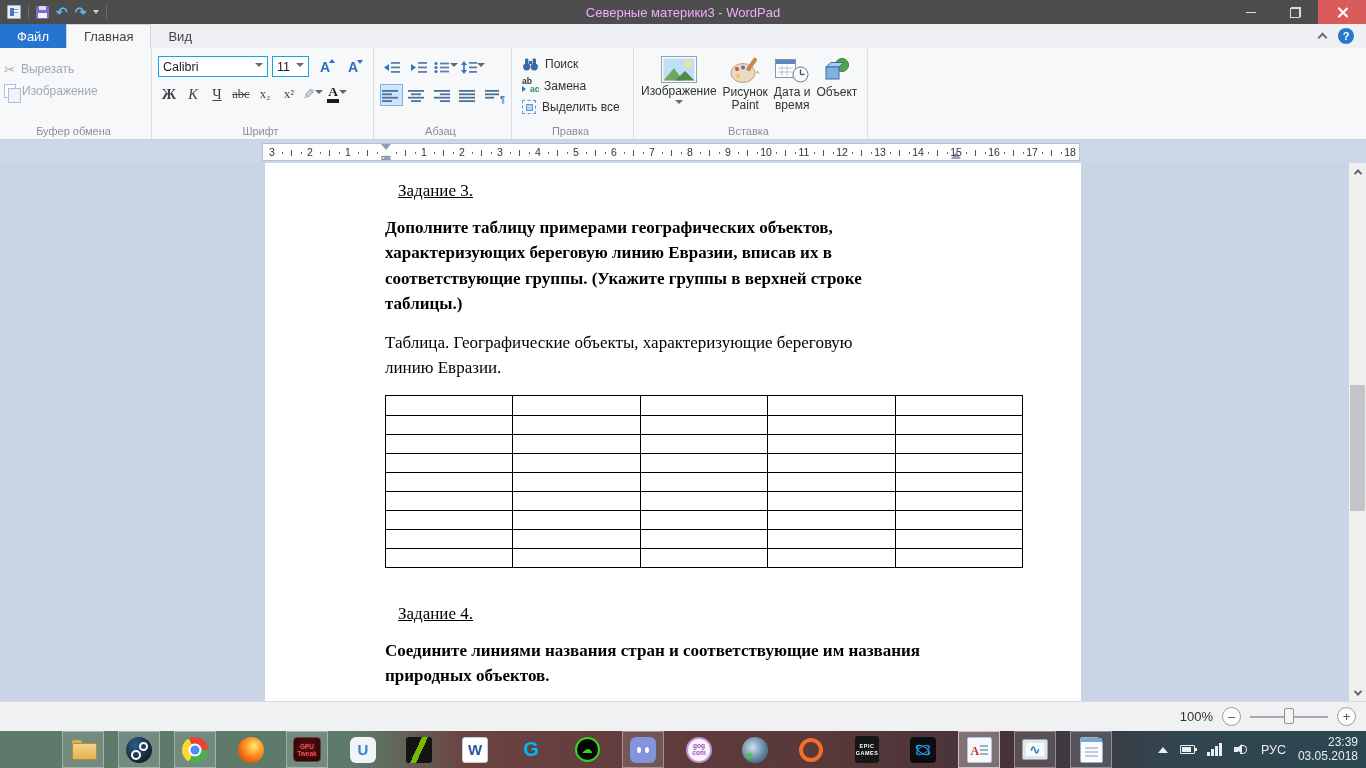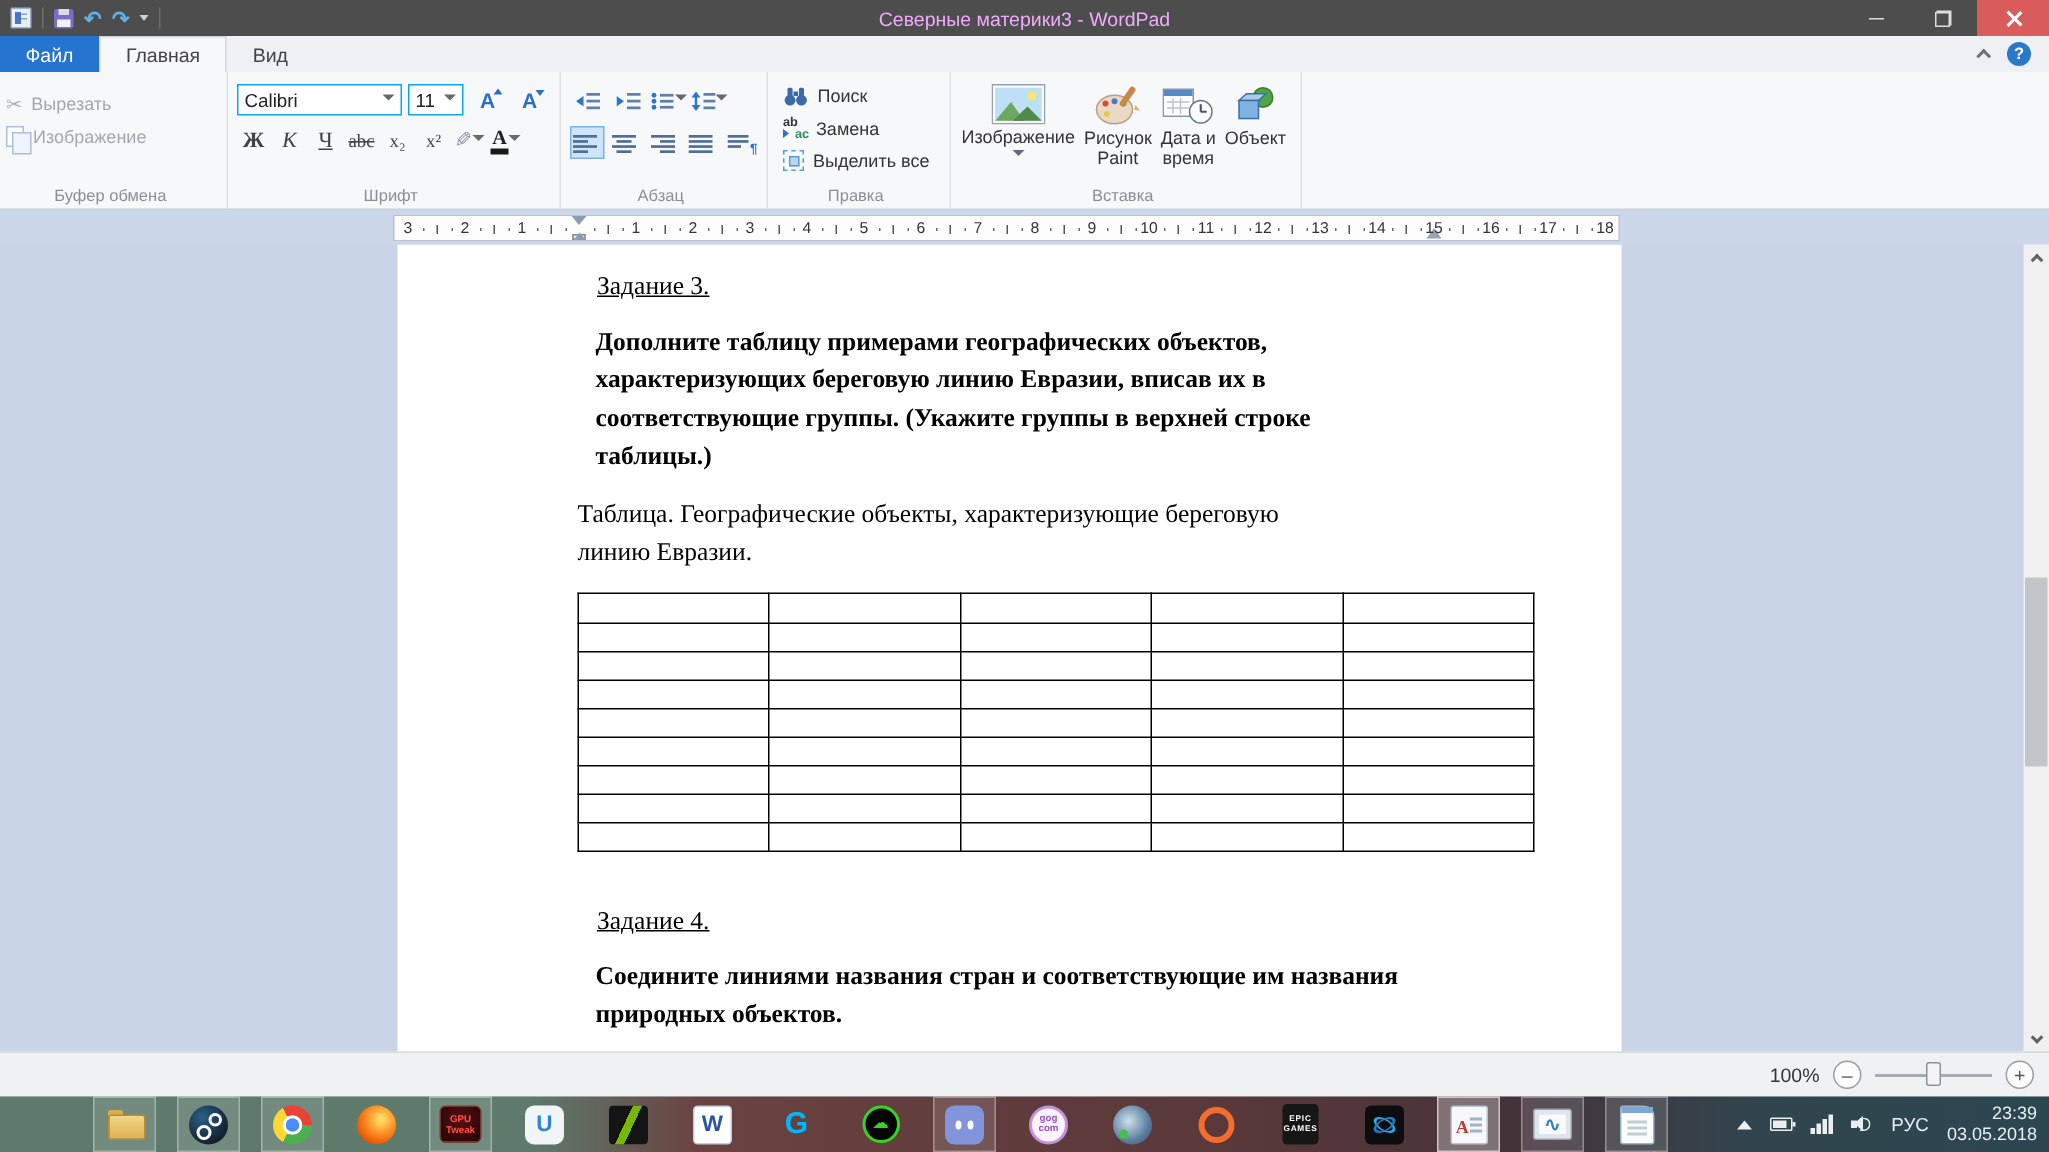--- a/index.html
+++ b/index.html
@@ -104,21 +104,21 @@
   .mk-top{position:absolute;top:0;transform:translateX(-50%);width:0;height:0;border:5px solid transparent;border-top:6px solid #8e9cb2;}
   .mk-bot{position:absolute;bottom:0;transform:translateX(-50%);width:9px;height:4px;background:#e9edf3;border:1px solid #7c8594;}
   .mk-bot::before{content:"";position:absolute;left:50%;top:-6px;transform:translateX(-50%);border:4px solid transparent;border-bottom:5px solid #8e9cb2;}
   .mk-right{position:absolute;bottom:1px;transform:translateX(-50%);width:0;height:0;border:5px solid transparent;border-bottom:7px solid #95a2b7;}
 
   
   .viewport{position:absolute;top:163px;left:0;right:0;height:538px;background:#c9d4e7;overflow:hidden;}
   .page{position:absolute;left:265px;top:0;width:816px;height:560px;background:#fff;
         padding:18px 130px 0 120px;font-family:"Liberation Serif",serif;color:#000;}
   .doc-h{font-size:17px;line-height:20px;text-decoration:underline;margin:0 13px 14px;}
-  .doc-p{font-size:17px;line-height:25.4px;font-weight:bold;width:545px;margin:0 12px 13px;}
+  .doc-p{font-size:17px;line-height:25.4px;font-weight:bold;width:545px;margin:0 0 13px;}
   .doc-cap{font-size:17px;line-height:25px;width:520px;margin:0 0 15px;}
   table.doc-table{border-collapse:collapse;width:638px;table-layout:fixed;}
   .doc-table td{border:1px solid #000;font-size:16.5px;padding:0 0 0 6px;vertical-align:middle;font-family:"Liberation Serif",serif;}
   .doc-h.h2{margin-top:36px;}
 
   .vscroll{position:absolute;right:0;top:163px;width:17px;height:538px;background:#f0f0f0;}
   .vs-btn{height:17px;display:flex;align-items:center;justify-content:center;}
   .vs-chev{width:6px;height:6px;border-left:2px solid #606366;border-top:2px solid #606366;}
   .vs-chev.up{transform:rotate(45deg) translate(1px,1px);} .vs-chev.down{transform:rotate(225deg) translate(1px,1px);}
   .vs-down{position:absolute;bottom:0;left:0;right:0;}

